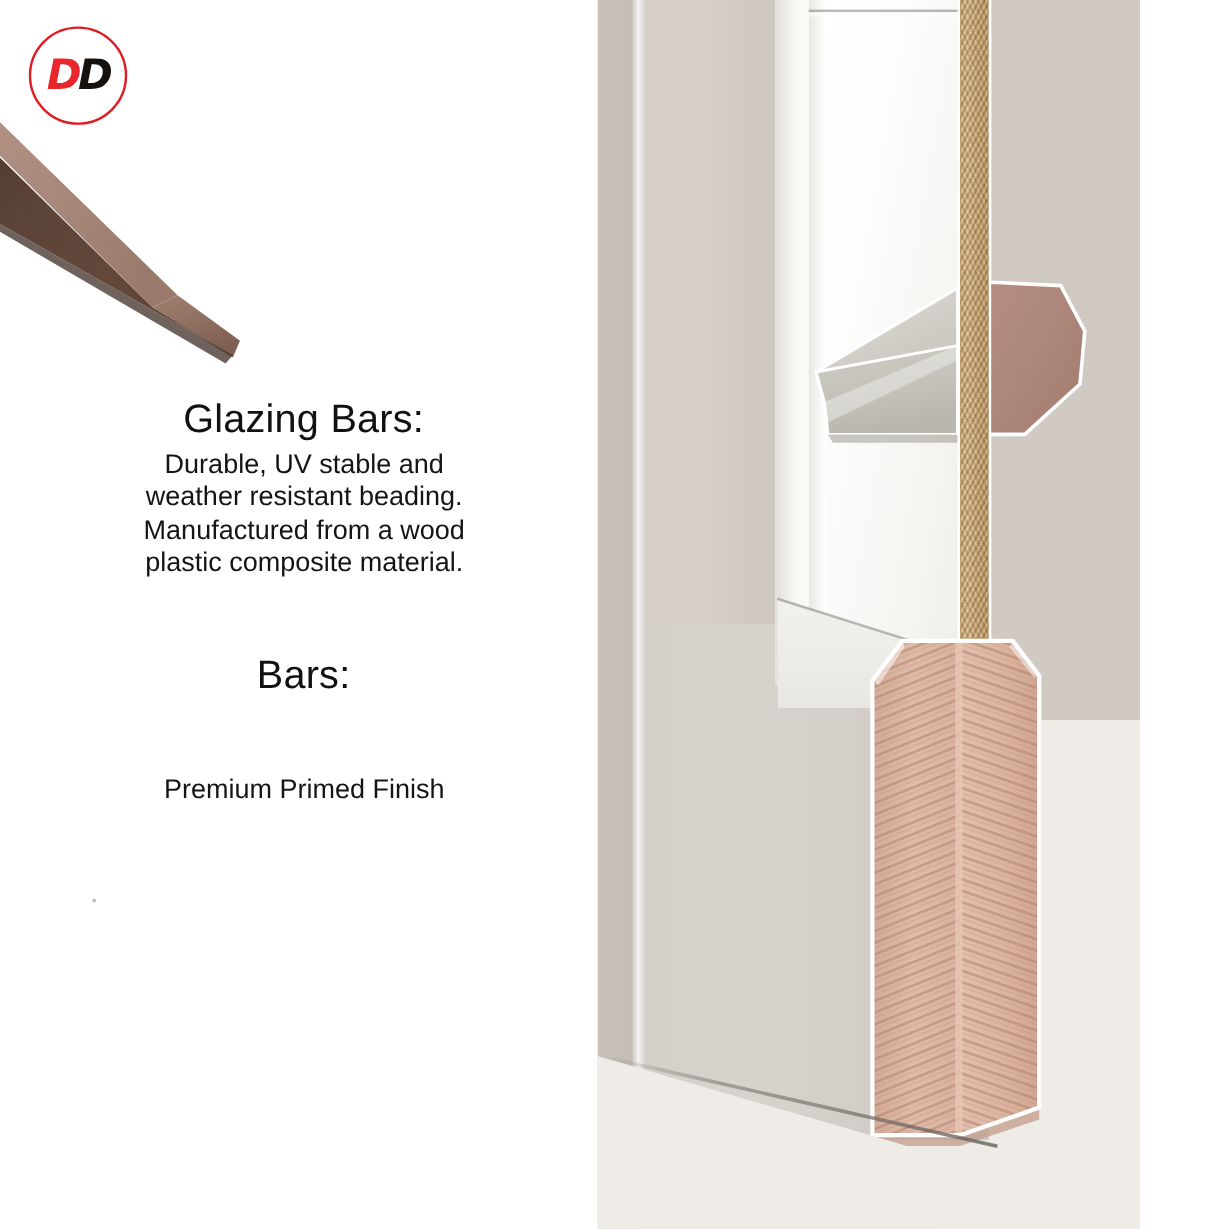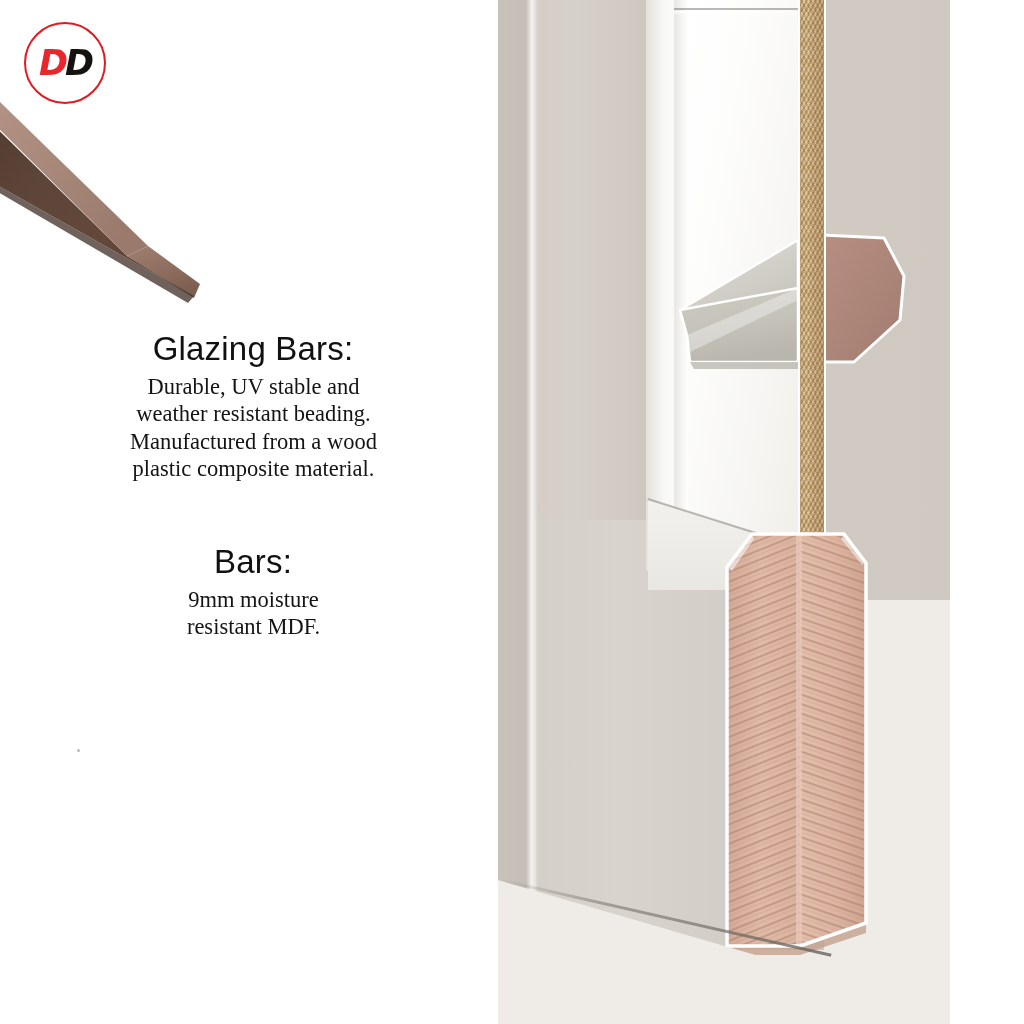--- a/index.html
+++ b/index.html
@@ -43,21 +43,21 @@
     text-align:center;
     color:#101010;
   }
   .blk{ margin:0 0 6px 0; }
   .blk-title{
     font-family:"Liberation Sans", sans-serif;
     font-size:33px;font-weight:400;line-height:1.18;
     color:#111111;margin:0 0 4px 0;letter-spacing:.2px;padding-left:36px;
   }
   .blk-body{
-    font-family:Liberation Serif, serif;
+    font-family:Liberation Sans, sans-serif;
     font-size:22.5px;font-weight:400;line-height:1.22;
     color:#141414;margin:0;white-space:pre-line;padding-left:37px;
   }
   #blk-glazing{margin-top:0;}
   #blk-panel{margin-top:60px;}
   #blk-finish{margin-top:62px;}
   #blk-core{margin-top:62px;}
 
   .speck{
     position:absolute;left:77px;top:749px;width:3px;height:3px;
@@ -239,25 +239,24 @@
     <div class="blk" id="blk-glazing">
       <h2 class="blk-title">Glazing Bars:</h2>
       <p class="blk-body">Durable, UV stable and
 weather resistant beading.
 Manufactured from a wood
 plastic composite material.</p>
     </div>
 
     <div class="blk" id="blk-panel">
       <h2 class="blk-title">Bars:</h2>
-      <p class="blk-body">9mm moisture
-resistant MDF.</p>
     </div>
 
     <div class="blk" id="blk-finish">
+      <p class="blk-body">Premium Primed Finish</p>
     </div>
 
 
   </div>
 
   <div class="speck"></div>
 
   <div class="photo">
 
     <div class="ph wall"></div>

